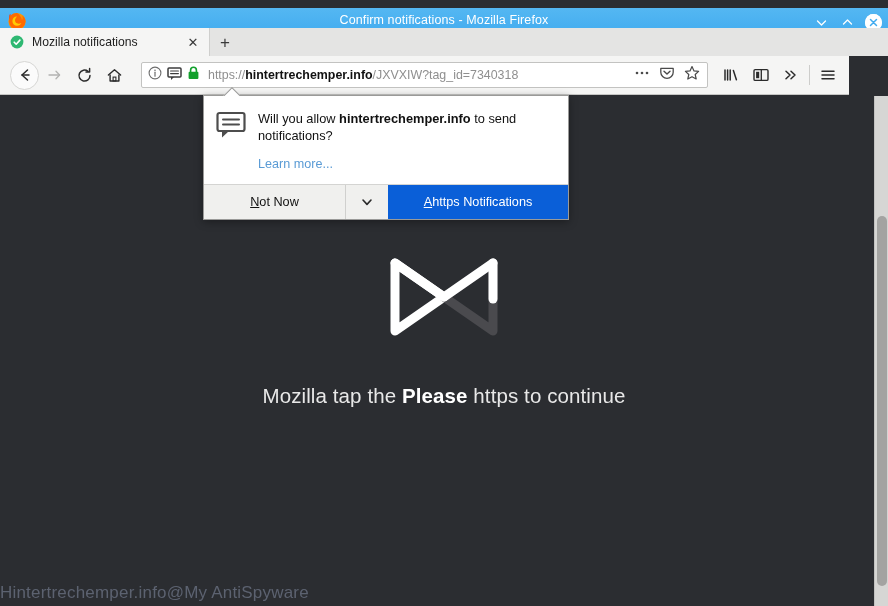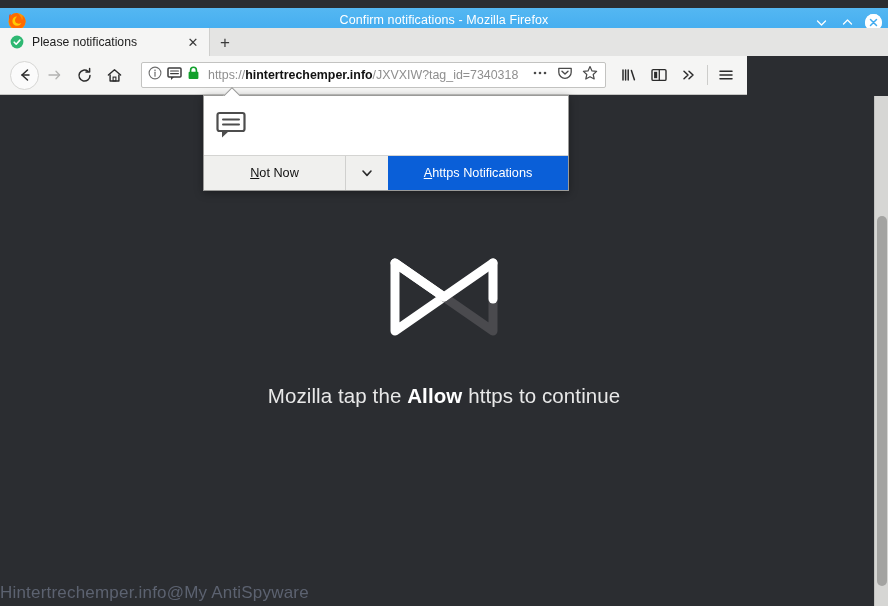--- a/index.html
+++ b/index.html
@@ -112,21 +112,21 @@
     color: #3a3a3a;
     font-size: 17px;
     font-weight: 300;
     line-height: 1;
   }
 
   
   .navbar {
     position: absolute;
     top: 56px; left: 0;
-    width: 747px; height: 39px;
+    width: 849px; height: 39px;
     background: #f5f5f4;
     border-bottom: 1px solid #c6c6c4;
     display: flex;
     align-items: center;
     padding: 0 6px;
   }
   .navbtn {
     width: 30px; height: 30px;
     display: flex; align-items: center; justify-content: center;
     flex: 0 0 30px;
@@ -377,21 +377,21 @@
   </div>
 
   <div class="tabbar">
     <div class="tab">
       <span class="tab-favicon">
         <svg width="14" height="14" viewBox="0 0 14 14">
           <circle cx="7" cy="7" r="6.4" fill="#2eb872"></circle>
           <path d="M4.2 7.2 L6.2 9.2 L9.9 5.1" stroke="#ffffff" stroke-width="1.6" fill="none" stroke-linecap="round" stroke-linejoin="round"></path>
         </svg>
       </span>
-      <span class="tab-title">Please notifications</span>
+      <span class="tab-title">Mozilla notifications</span>
       <span class="tab-close">✕</span>
     </div>
     <div class="newtab">+</div>
   </div>
 
   <div class="navbar">
     <span class="navbtn back">
       <svg width="16" height="16" viewBox="0 0 16 16">
           <path d="M10.5 3 L5 8 L10.5 13" stroke="#2b2b2b" stroke-width="1.5" fill="none" stroke-linecap="round" stroke-linejoin="round"></path>
           <path d="M5 8 L12 8" stroke="#2b2b2b" stroke-width="1.5" stroke-linecap="round"></path>
@@ -496,39 +496,43 @@
     <div class="logo-wrap">
       <svg width="126" height="88" viewBox="0 0 126 88">
         <path d="M14 10 L14 78 L63 44 Z" fill="none" stroke="#ffffff" stroke-width="9" stroke-linejoin="round" stroke-linecap="round"></path>
         <path d="M63 44 L112 10 L112 78 Z" fill="none" stroke="#4a4a4e" stroke-width="9" stroke-linejoin="round" stroke-linecap="round"></path>
         <path d="M112 10 L63 44" fill="none" stroke="#ffffff" stroke-width="9" stroke-linecap="round"></path>
         <path d="M112 10 L112 46" fill="none" stroke="#ffffff" stroke-width="9" stroke-linecap="round"></path>
         <path d="M14 10 L63 44" fill="none" stroke="#ffffff" stroke-width="9" stroke-linecap="round"></path>
       </svg>
     </div>
 
-    <div class="headline"><span>Mozilla tap the </span><b>Allow</b><span> https to continue</span></div>
+    <div class="headline"><span>Mozilla tap the </span><b>Please</b><span> https to continue</span></div>
 
     <div class="footer">Hintertrechemper.info@My AntiSpyware</div>
   </div>
 
   <div class="scrollbar">
     <div class="scrollthumb"></div>
   </div>
 
   <div class="popup">
     <div class="popup-arrow"></div>
     <div class="popup-body">
       <span class="popup-icon">
         <svg width="30" height="28" viewBox="0 0 30 28">
           <rect x="1.5" y="2" width="27" height="18" rx="2" stroke="#4d4d4d" stroke-width="2.2" fill="#ffffff"></rect>
           <path d="M6 20 L6 26.5 L13 20 Z" fill="#4d4d4d"></path>
           <path d="M7 8.5 L23 8.5 M7 13.5 L23 13.5" stroke="#4d4d4d" stroke-width="2" stroke-linecap="round"></path>
         </svg>
       </span>
+      <div class="popup-msg">
+        <div class="popup-question"><span>Will you allow </span><b>hintertrechemper.info</b><span> to send notifications?</span></div>
+        <a class="popup-learn">Learn more...</a>
+      </div>
     </div>
     <div class="popup-footer">
       <div class="btn-notnow">
           <u>N</u>
           <span>ot Now</span>
         </div>
       <div class="btn-drop">
         <svg width="14" height="14" viewBox="0 0 14 14">
             <path d="M3 5 L7 9.4 L11 5" stroke="#2b2b2b" stroke-width="1.6" fill="none" stroke-linecap="round" stroke-linejoin="round"></path>
           </svg>

